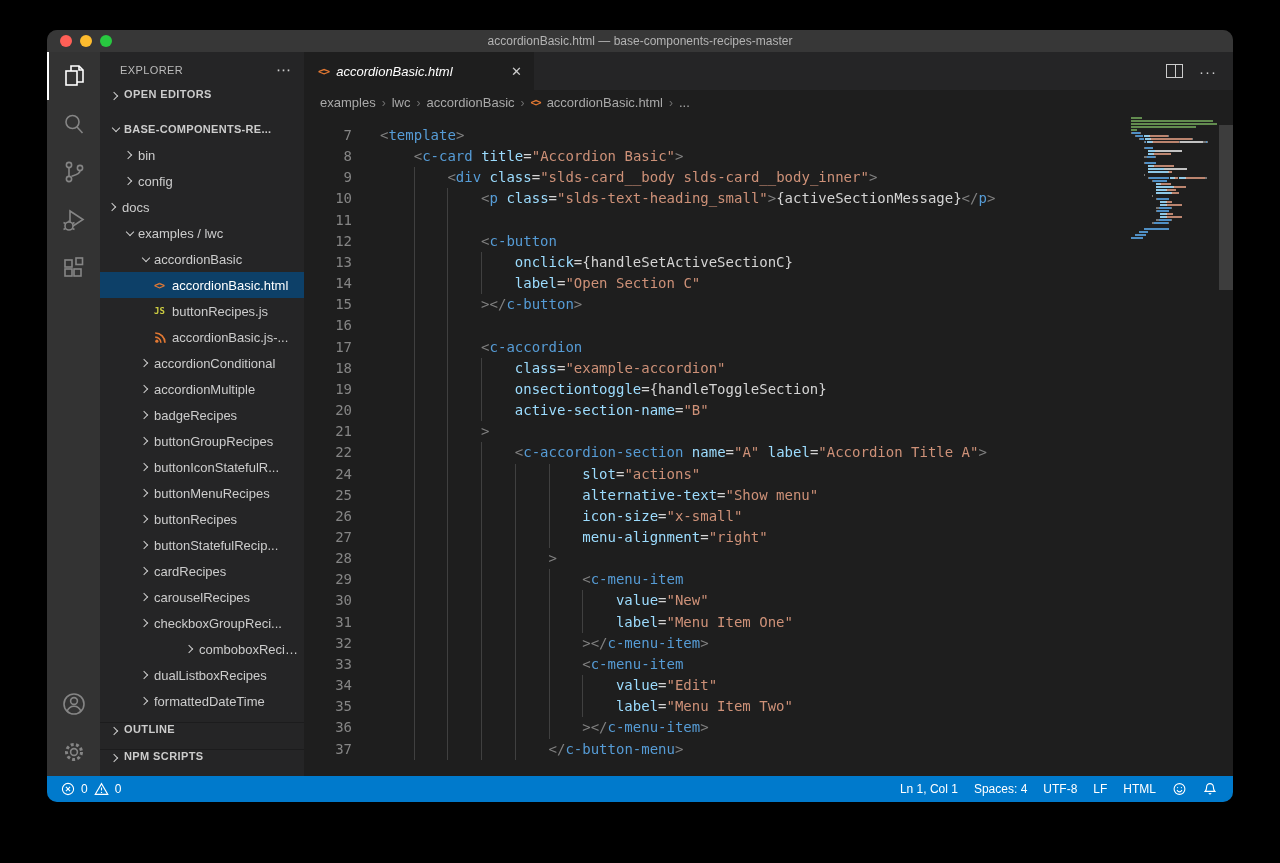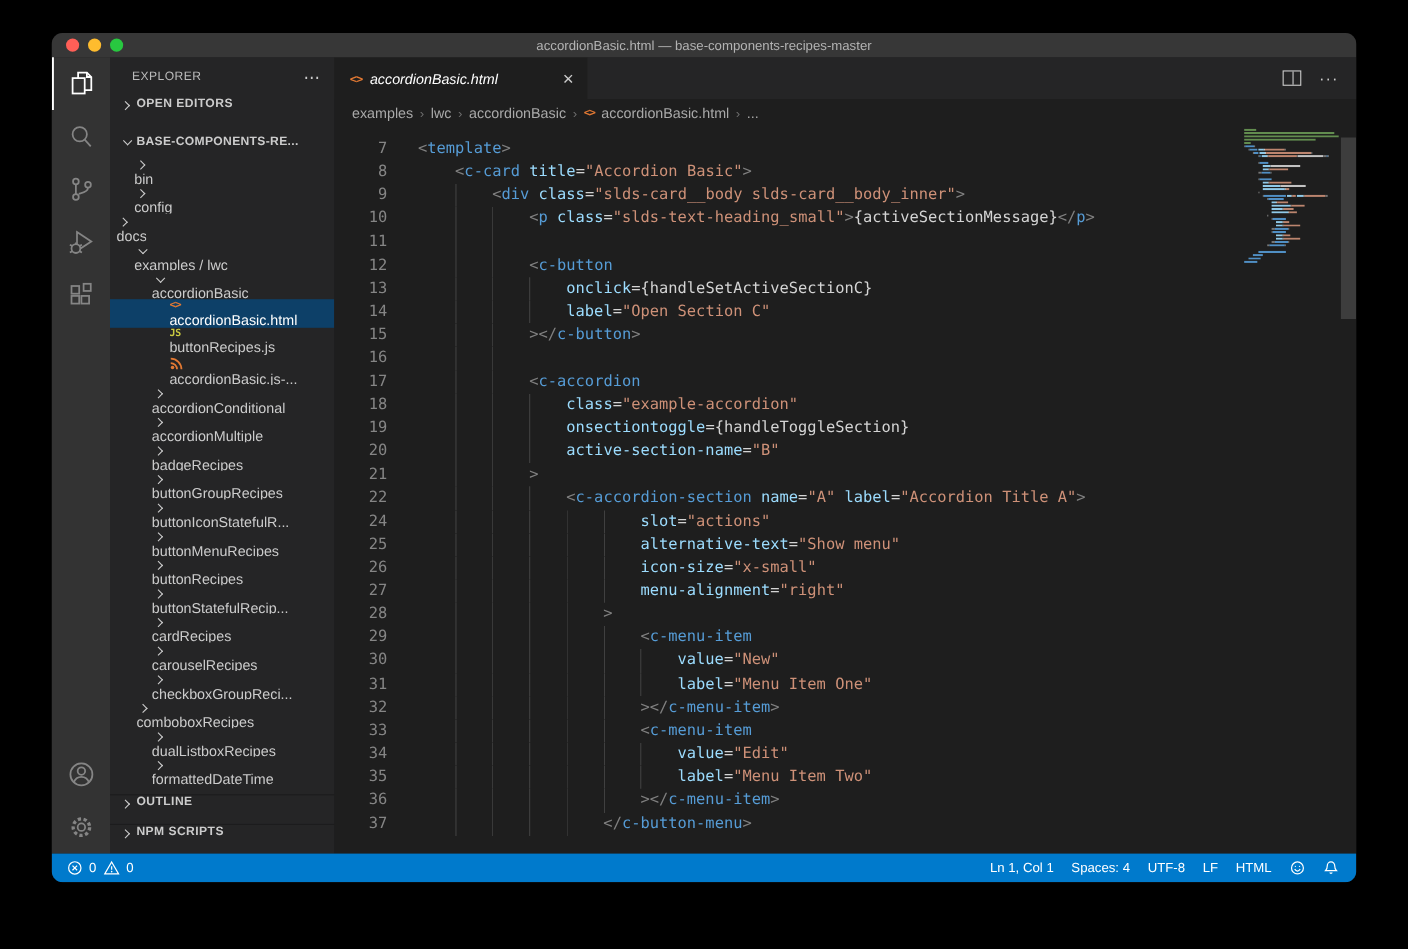--- a/index.html
+++ b/index.html
@@ -24,21 +24,21 @@
   
   .sidebar{width:204px;background:#252526;display:flex;flex-direction:column;flex:none;min-height:0;color:#cccccc;}
   .sb-title{height:36px;display:flex;align-items:center;padding:0 12px 0 20px;flex:none;}
   .sb-title-label{font-size:11px;color:#bbbbbb;letter-spacing:.4px;flex:1;}
   .sb-more{color:#cccccc;font-size:15px;letter-spacing:1px;cursor:pointer;}
   .sb-sect{display:flex;font-size:11px;font-weight:bold;letter-spacing:.4px;padding-left:8px;flex:none;}
   .sb-sect.oe{height:28px;}
   .sb-sect.bottomsect{height:26px;border-top:1px solid #1c1c1d;}
   .rootrow{height:26px;display:flex;align-items:center;font-size:11px;font-weight:bold;letter-spacing:.3px;padding-left:8px;flex:none;}
   .tree{flex:1;overflow:hidden;min-height:0;}
-  .trow{height:26px;display:flex;align-items:flex-start;font-size:13px;color:#cccccc;white-space:nowrap;overflow:hidden;flex-direction:column;}
+  .trow{height:26px;display:flex;align-items:center;font-size:13px;color:#cccccc;white-space:nowrap;overflow:hidden;}
   .trow.sel{background:#0d4068;color:#ffffff;}
   .tlabel{overflow:hidden;text-overflow:ellipsis;}
   .chev{width:16px;min-width:16px;height:16px;position:relative;display:inline-block;}
   .chev::before{content:"";position:absolute;width:5px;height:5px;border-right:1.4px solid #cccccc;border-bottom:1.4px solid #cccccc;}
   .chev.col::before{top:5px;left:3px;transform:rotate(-45deg);}
   .chev.exp::before{top:4px;left:5px;transform:rotate(45deg);}
   .ficon{width:18px;min-width:18px;display:inline-flex;align-items:center;justify-content:flex-start;
     font-family:"DejaVu Sans Mono",monospace;font-weight:bold;}
   .fi-html{color:#e37933;font-size:10px;letter-spacing:-1px;}
   .fi-js{color:#cbcb41;font-size:9px;}
@@ -236,21 +236,21 @@
             <span class="tlabel">cardRecipes</span>
           </div>
           <div class="trow" style="padding-left: 38px;">
             <span class="chev col"></span>
             <span class="tlabel">carouselRecipes</span>
           </div>
           <div class="trow" style="padding-left: 38px;">
             <span class="chev col"></span>
             <span class="tlabel">checkboxGroupReci...</span>
           </div>
-          <div class="trow" style="padding-left: 24px;">
+          <div class="trow" style="padding-left: 38px; margin-left: 45px;">
             <span class="chev col"></span>
             <span class="tlabel">comboboxRecipes</span>
           </div>
           <div class="trow" style="padding-left: 38px;">
             <span class="chev col"></span>
             <span class="tlabel">dualListboxRecipes</span>
           </div>
           <div class="trow" style="padding-left: 38px;">
             <span class="chev col"></span>
             <span class="tlabel">formattedDateTime</span>

